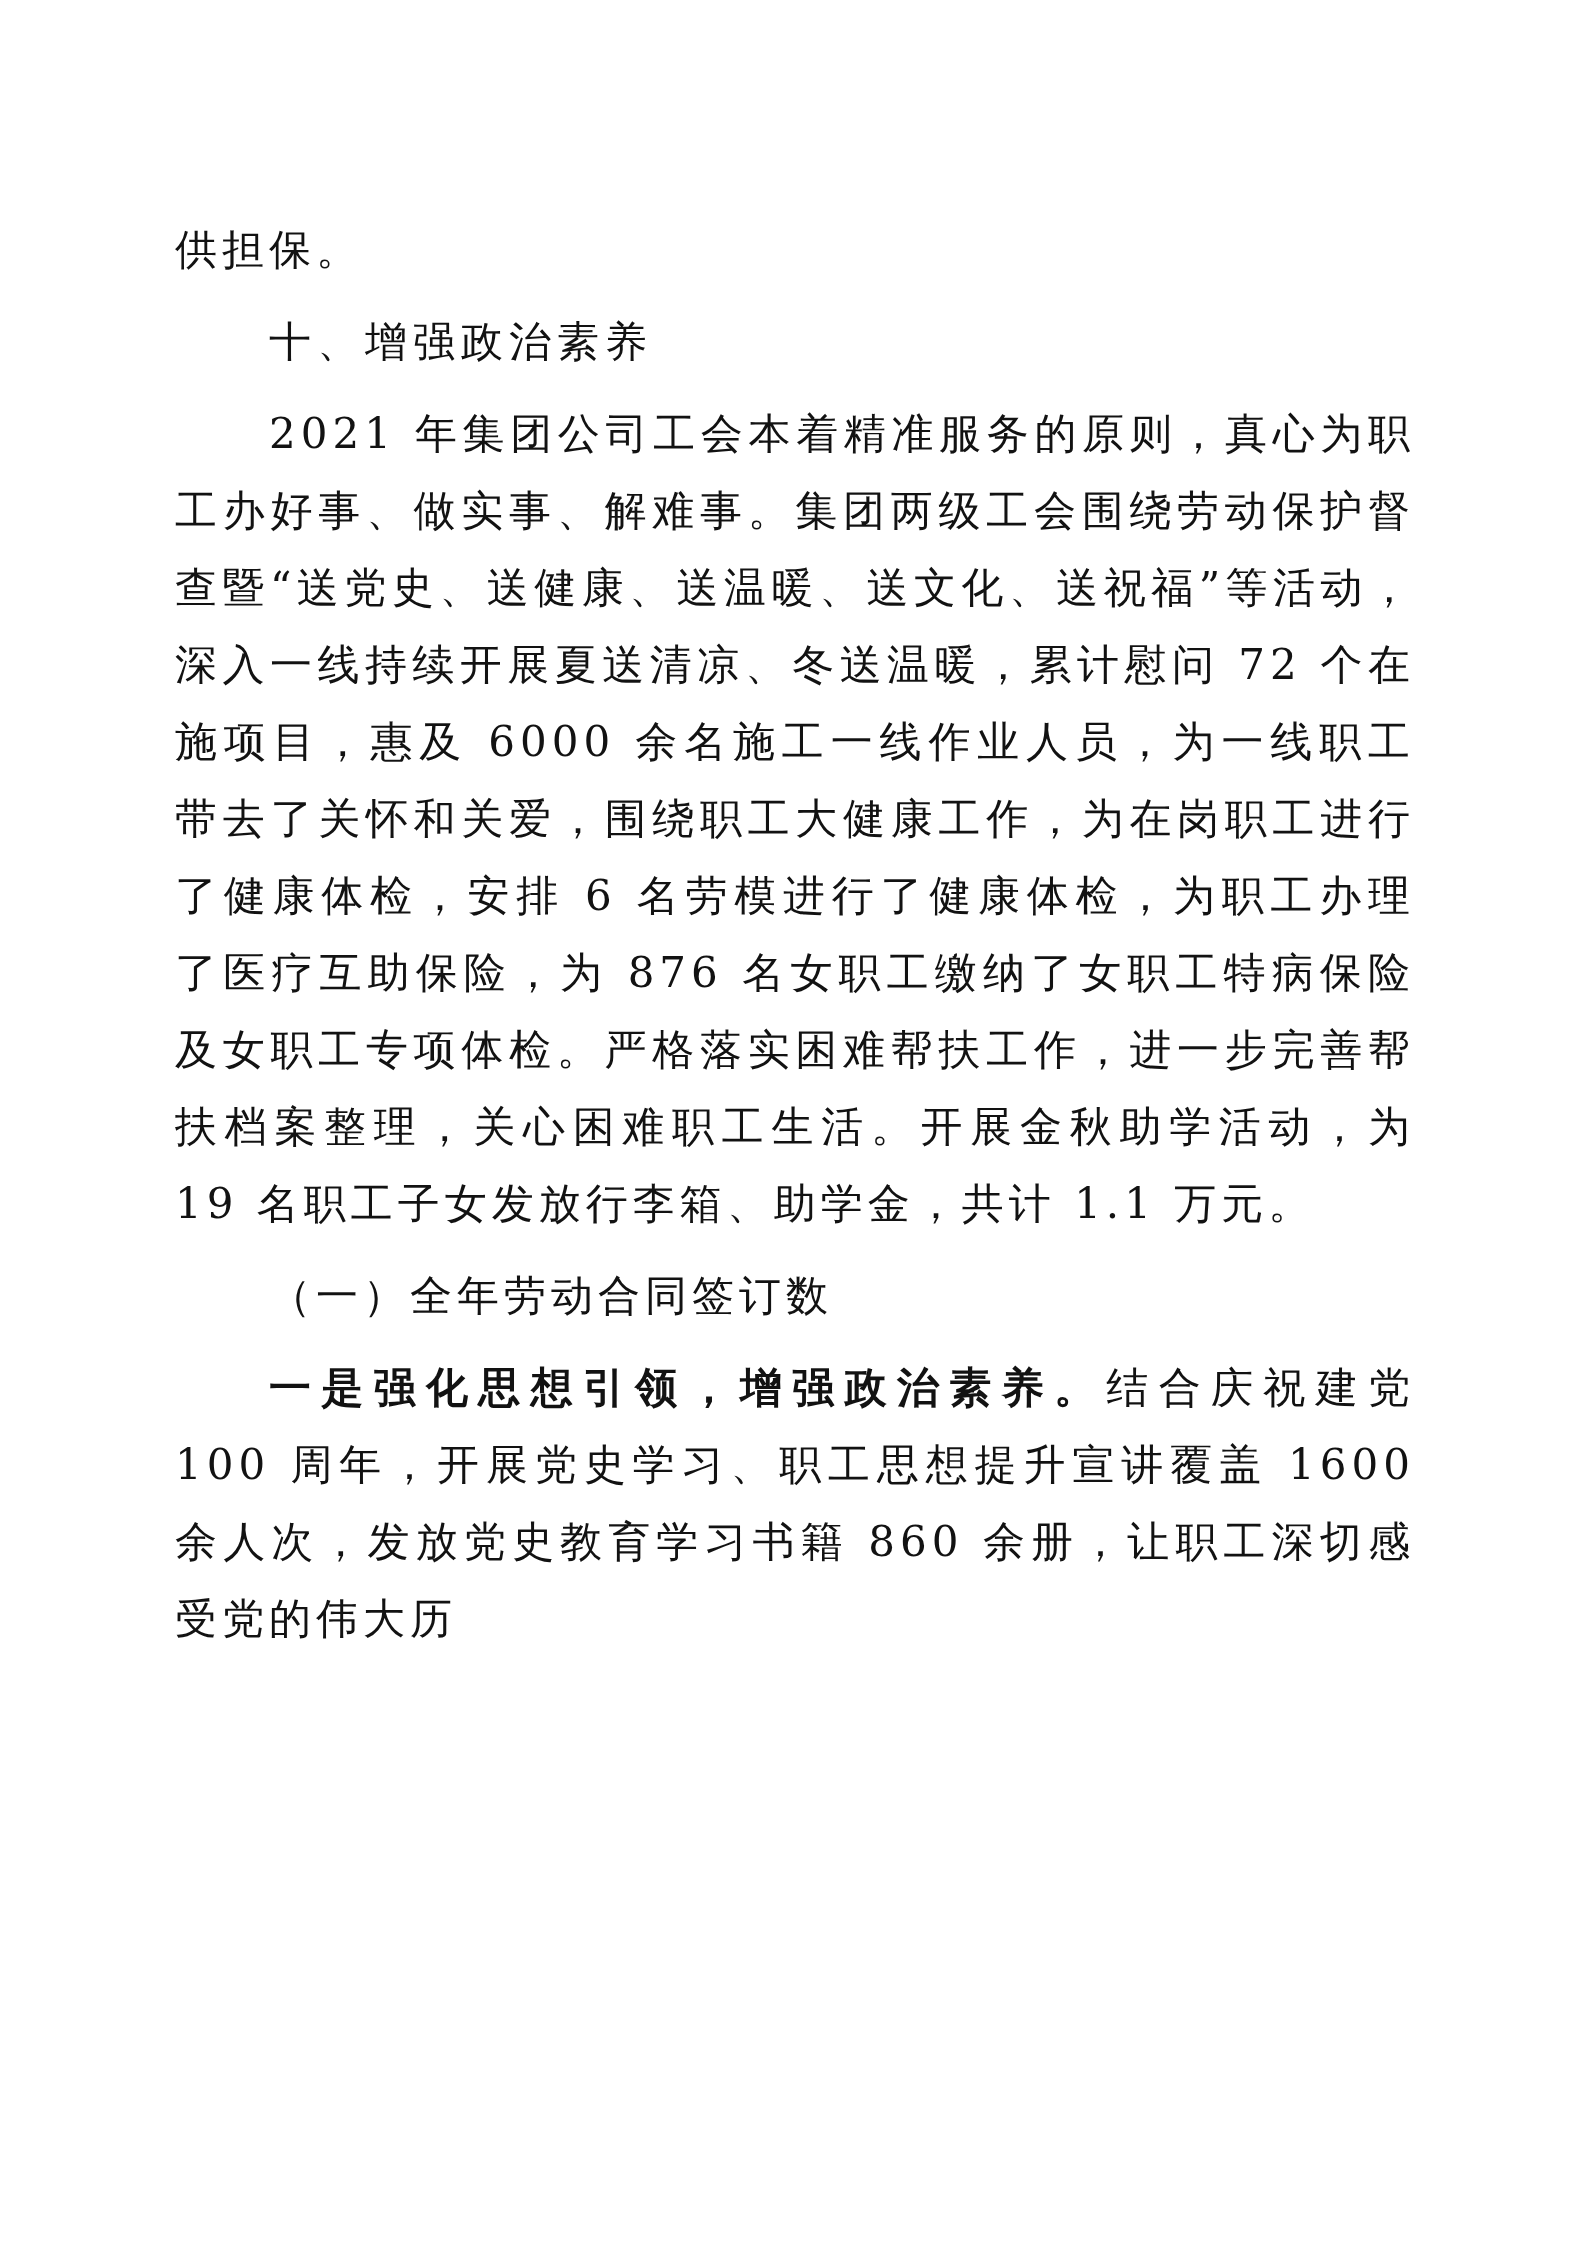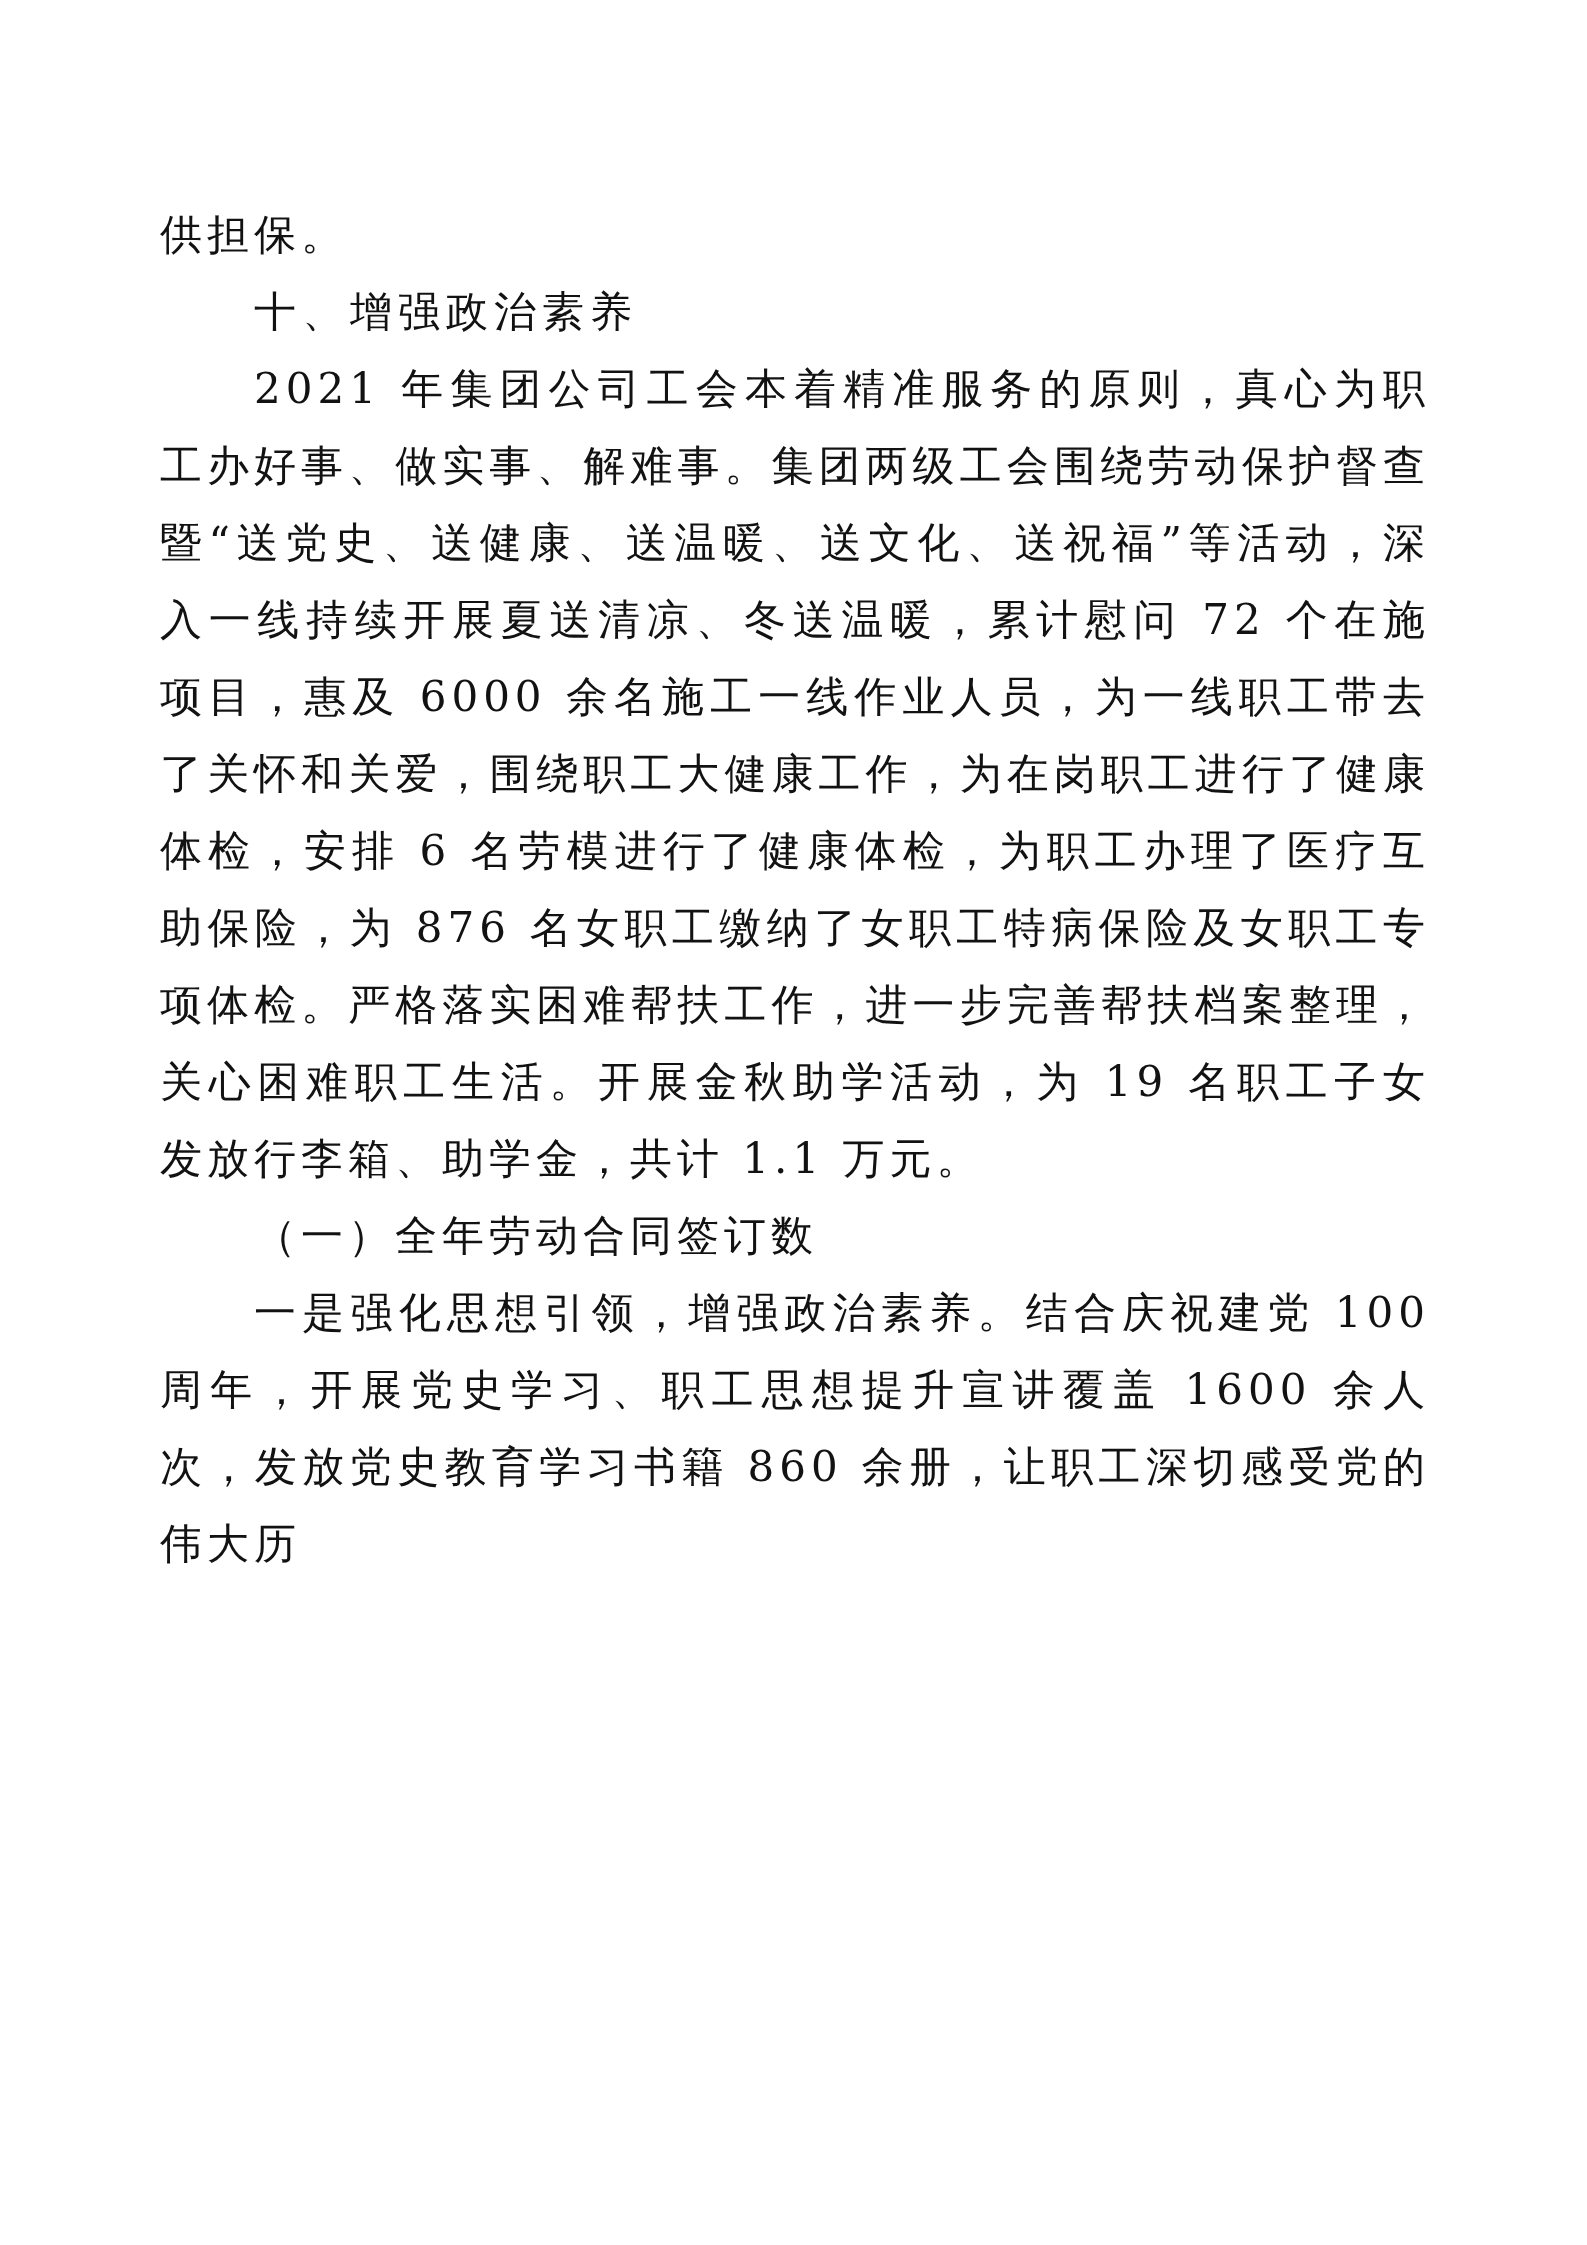--- a/index.html
+++ b/index.html
@@ -17,41 +17,41 @@
     padding: 196px 157px 0 160px;
     font-family: "DejaVu Serif", "Liberation Serif", serif;
     font-size: 42px;
     line-height: 77px;
     letter-spacing: 5px;
     text-align: justify;
     text-justify: inter-character;
     overflow: hidden;
   }
   .page p, .page h2, .page h3 {
-    margin: 0;
+    margin: 15px;
     padding: 0;
     font-weight: normal;
     font-size: inherit;
     line-height: inherit;
   }
   .indent { text-indent: 94px; }
   .no-indent { text-indent: 0; }
   .h1 {
     font-family: "DejaVu Sans", "Liberation Sans", sans-serif;
     font-weight: bold;
     text-indent: 94px;
     letter-spacing: 6px;
   }
   .h2 {
     font-weight: bold;
     text-indent: 94px;
   }
   .space-lg { margin-top: 26px; }
   .space-sm { margin-top: 14px; }
-  .lead { font-weight: normal; }
+  .lead { font-weight: bold; }
 </style>
 </head>
 <body>
 
 <div class="page">
 
   <p class="no-indent">供担保。</p>
 
   <h2 class="h1">十、增强政治素养</h2>
 

